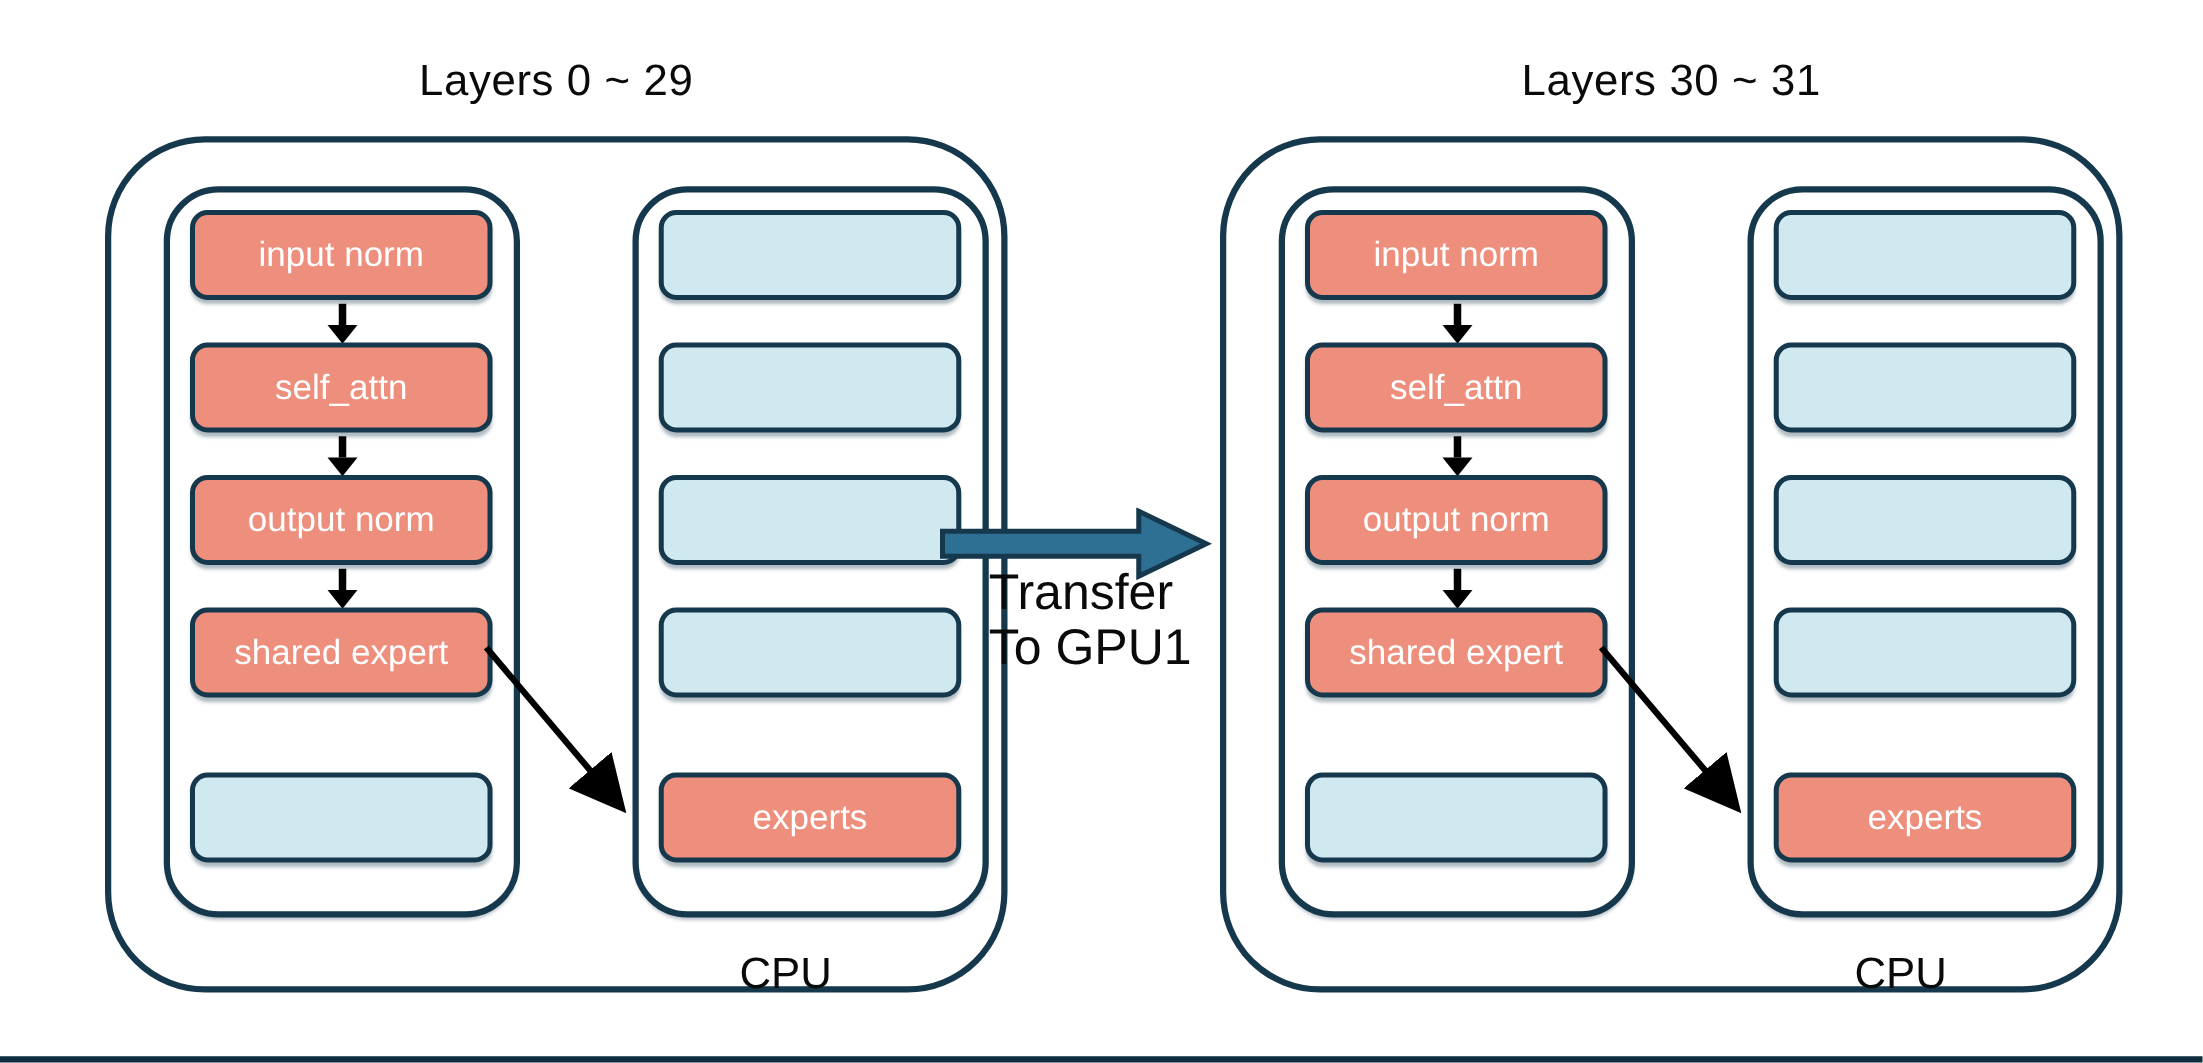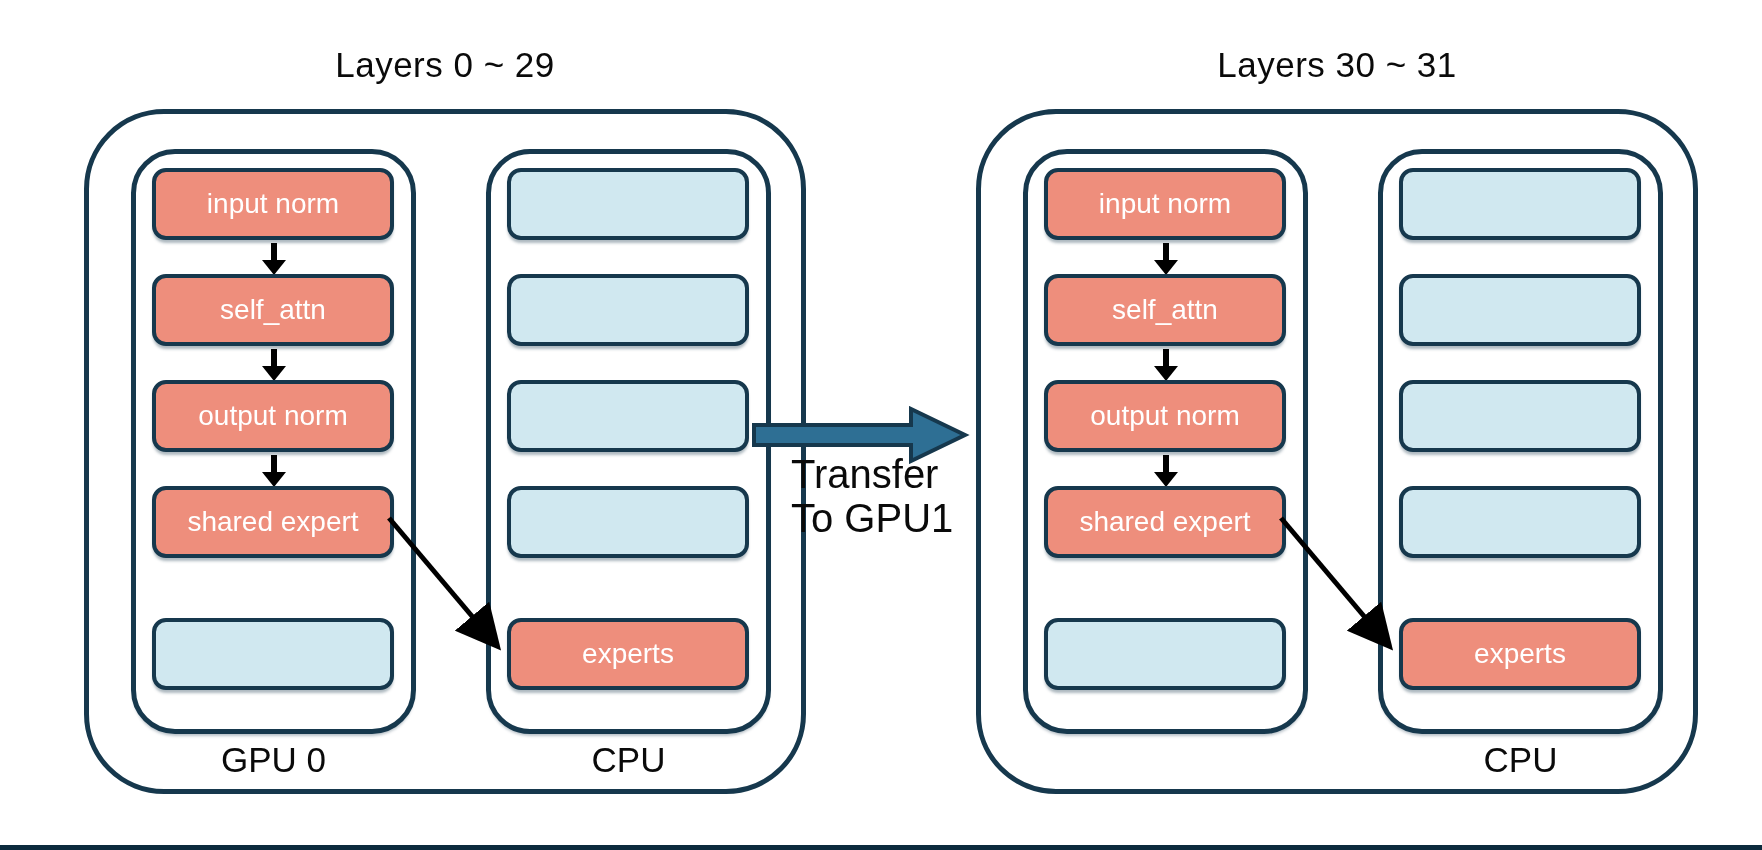--- a/index.html
+++ b/index.html
@@ -37,21 +37,21 @@
   .col {
     position: absolute; top: 35px;
     width: 285px; height: 585px;
     box-sizing: border-box;
     border: 5px solid var(--color-border, #16384d);
     border-radius: 44px;
     background: var(--color-background, #ffffff);
     box-shadow: 0 4px 3px -2px rgba(19, 51, 73, 0.30);
   }
   .col.gpu { left: 42px; }
-  .col.cpu { left: 397px; }
+  .col.cpu { left: 417px; }
 
   
   .box {
     position: absolute; left: 16px;
     width: 242px; height: 72px;
     box-sizing: border-box;
     border: 4px solid var(--color-border, #16384d);
     border-radius: 14px;
     display: flex; align-items: center; justify-content: center;
     font-size: 28px;
@@ -87,21 +87,21 @@
 
   
   .col-label {
     position: absolute; top: 626px;
     width: 285px;
     text-align: center;
     font-size: 35px;
     color: var(--color-label-text, #0a0a0a);
   }
   .col-label.gpu { left: 42px; }
-  .col-label.cpu { left: 397px; }
+  .col-label.cpu { left: 397px; margin-top: 19px; }
 
   
   .diag {
     position: absolute; left: 0; top: 0;
     width: 712px; height: 675px;
     pointer-events: none;
   }
 
   
   .transfer-arrow-svg { position: absolute; left: 752px; top: 406px; }
@@ -148,21 +148,20 @@
 
     <svg class="diag" viewBox="0 0 712 675">
       <defs>
         <marker id="ah0" markerWidth="9" markerHeight="9" refX="6.5" refY="4.5" orient="auto">
           <path d="M0,0 L9,4.5 L0,9 z" style="fill: var(--color-arrow-black, #000);"></path>
         </marker>
       </defs>
       <line x1="300" y1="404" x2="404" y2="527" style="stroke: var(--color-arrow-black, #000);" stroke-width="5" marker-end="url(#ah0)"></line>
     </svg>
 
-    <div class="col-label gpu">GPU 0</div>
     <div class="col-label cpu">CPU</div>
   </div>
 </div>
 
 <div class="group g1">
   <div class="group-title">Layers 30 ~ 31</div>
 
   <div class="machine">
 
     <div class="col gpu">

